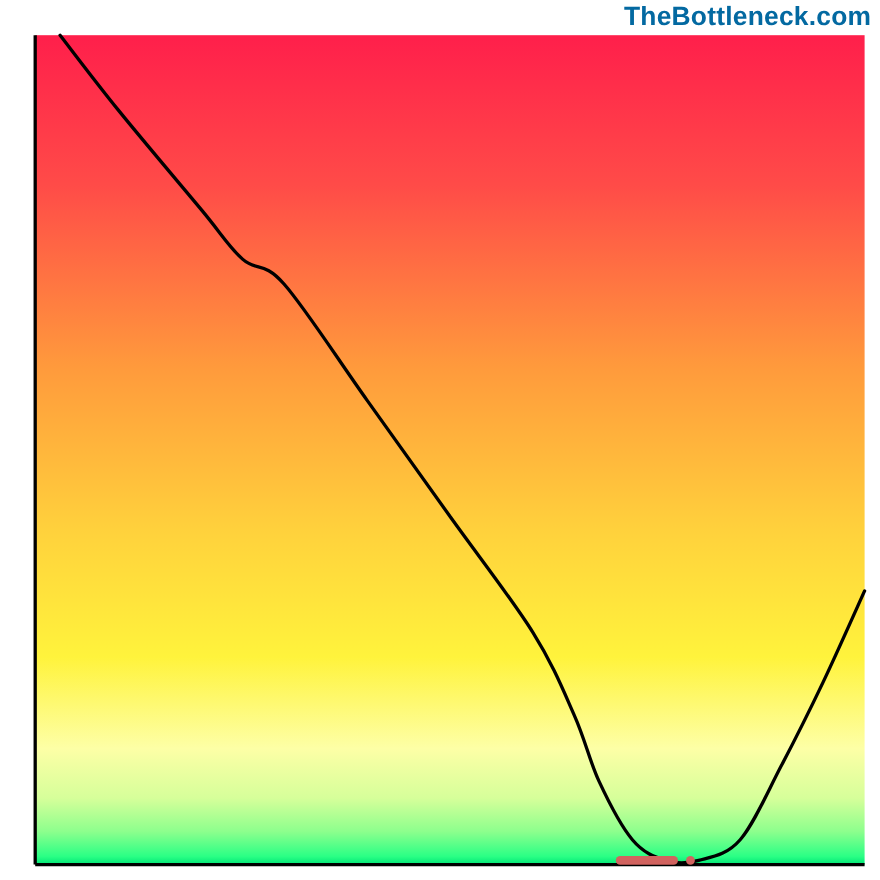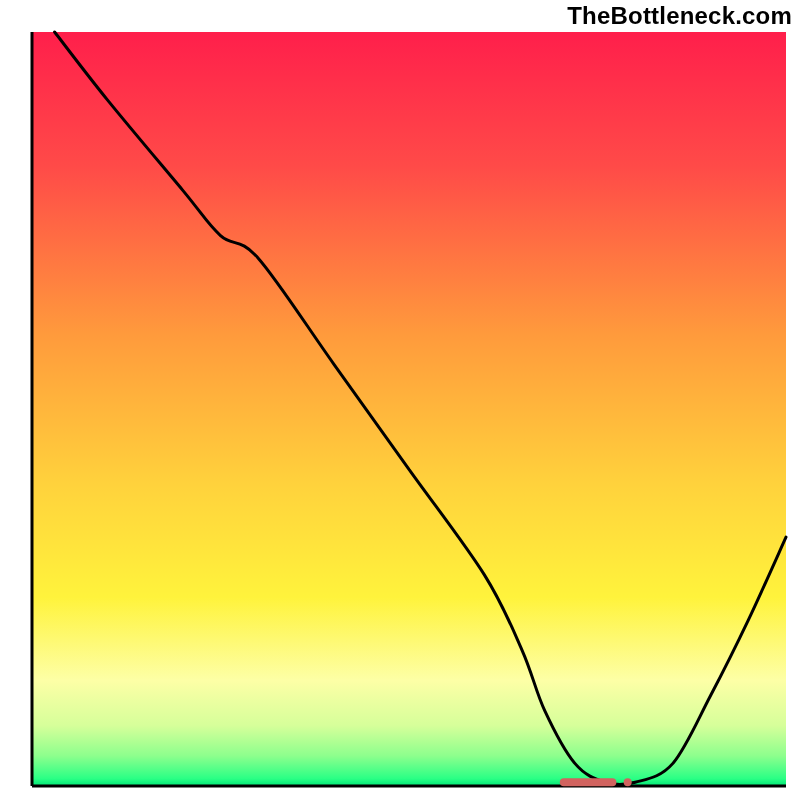--- a/index.html
+++ b/index.html
@@ -14,21 +14,21 @@
     position: relative;
     width: 800px;
     height: 800px;
   }
   .watermark {
     position: absolute;
     top: 2px;
     right: 8px;
     font-size: 24px;
     font-weight: 600;
-    color: #000000;
+    color: #0369a1;
     letter-spacing: 0.2px;
     z-index: 10;
   }
   svg {
     position: absolute;
     top: 0;
     left: 0;
   }
 </style>
 </head>

